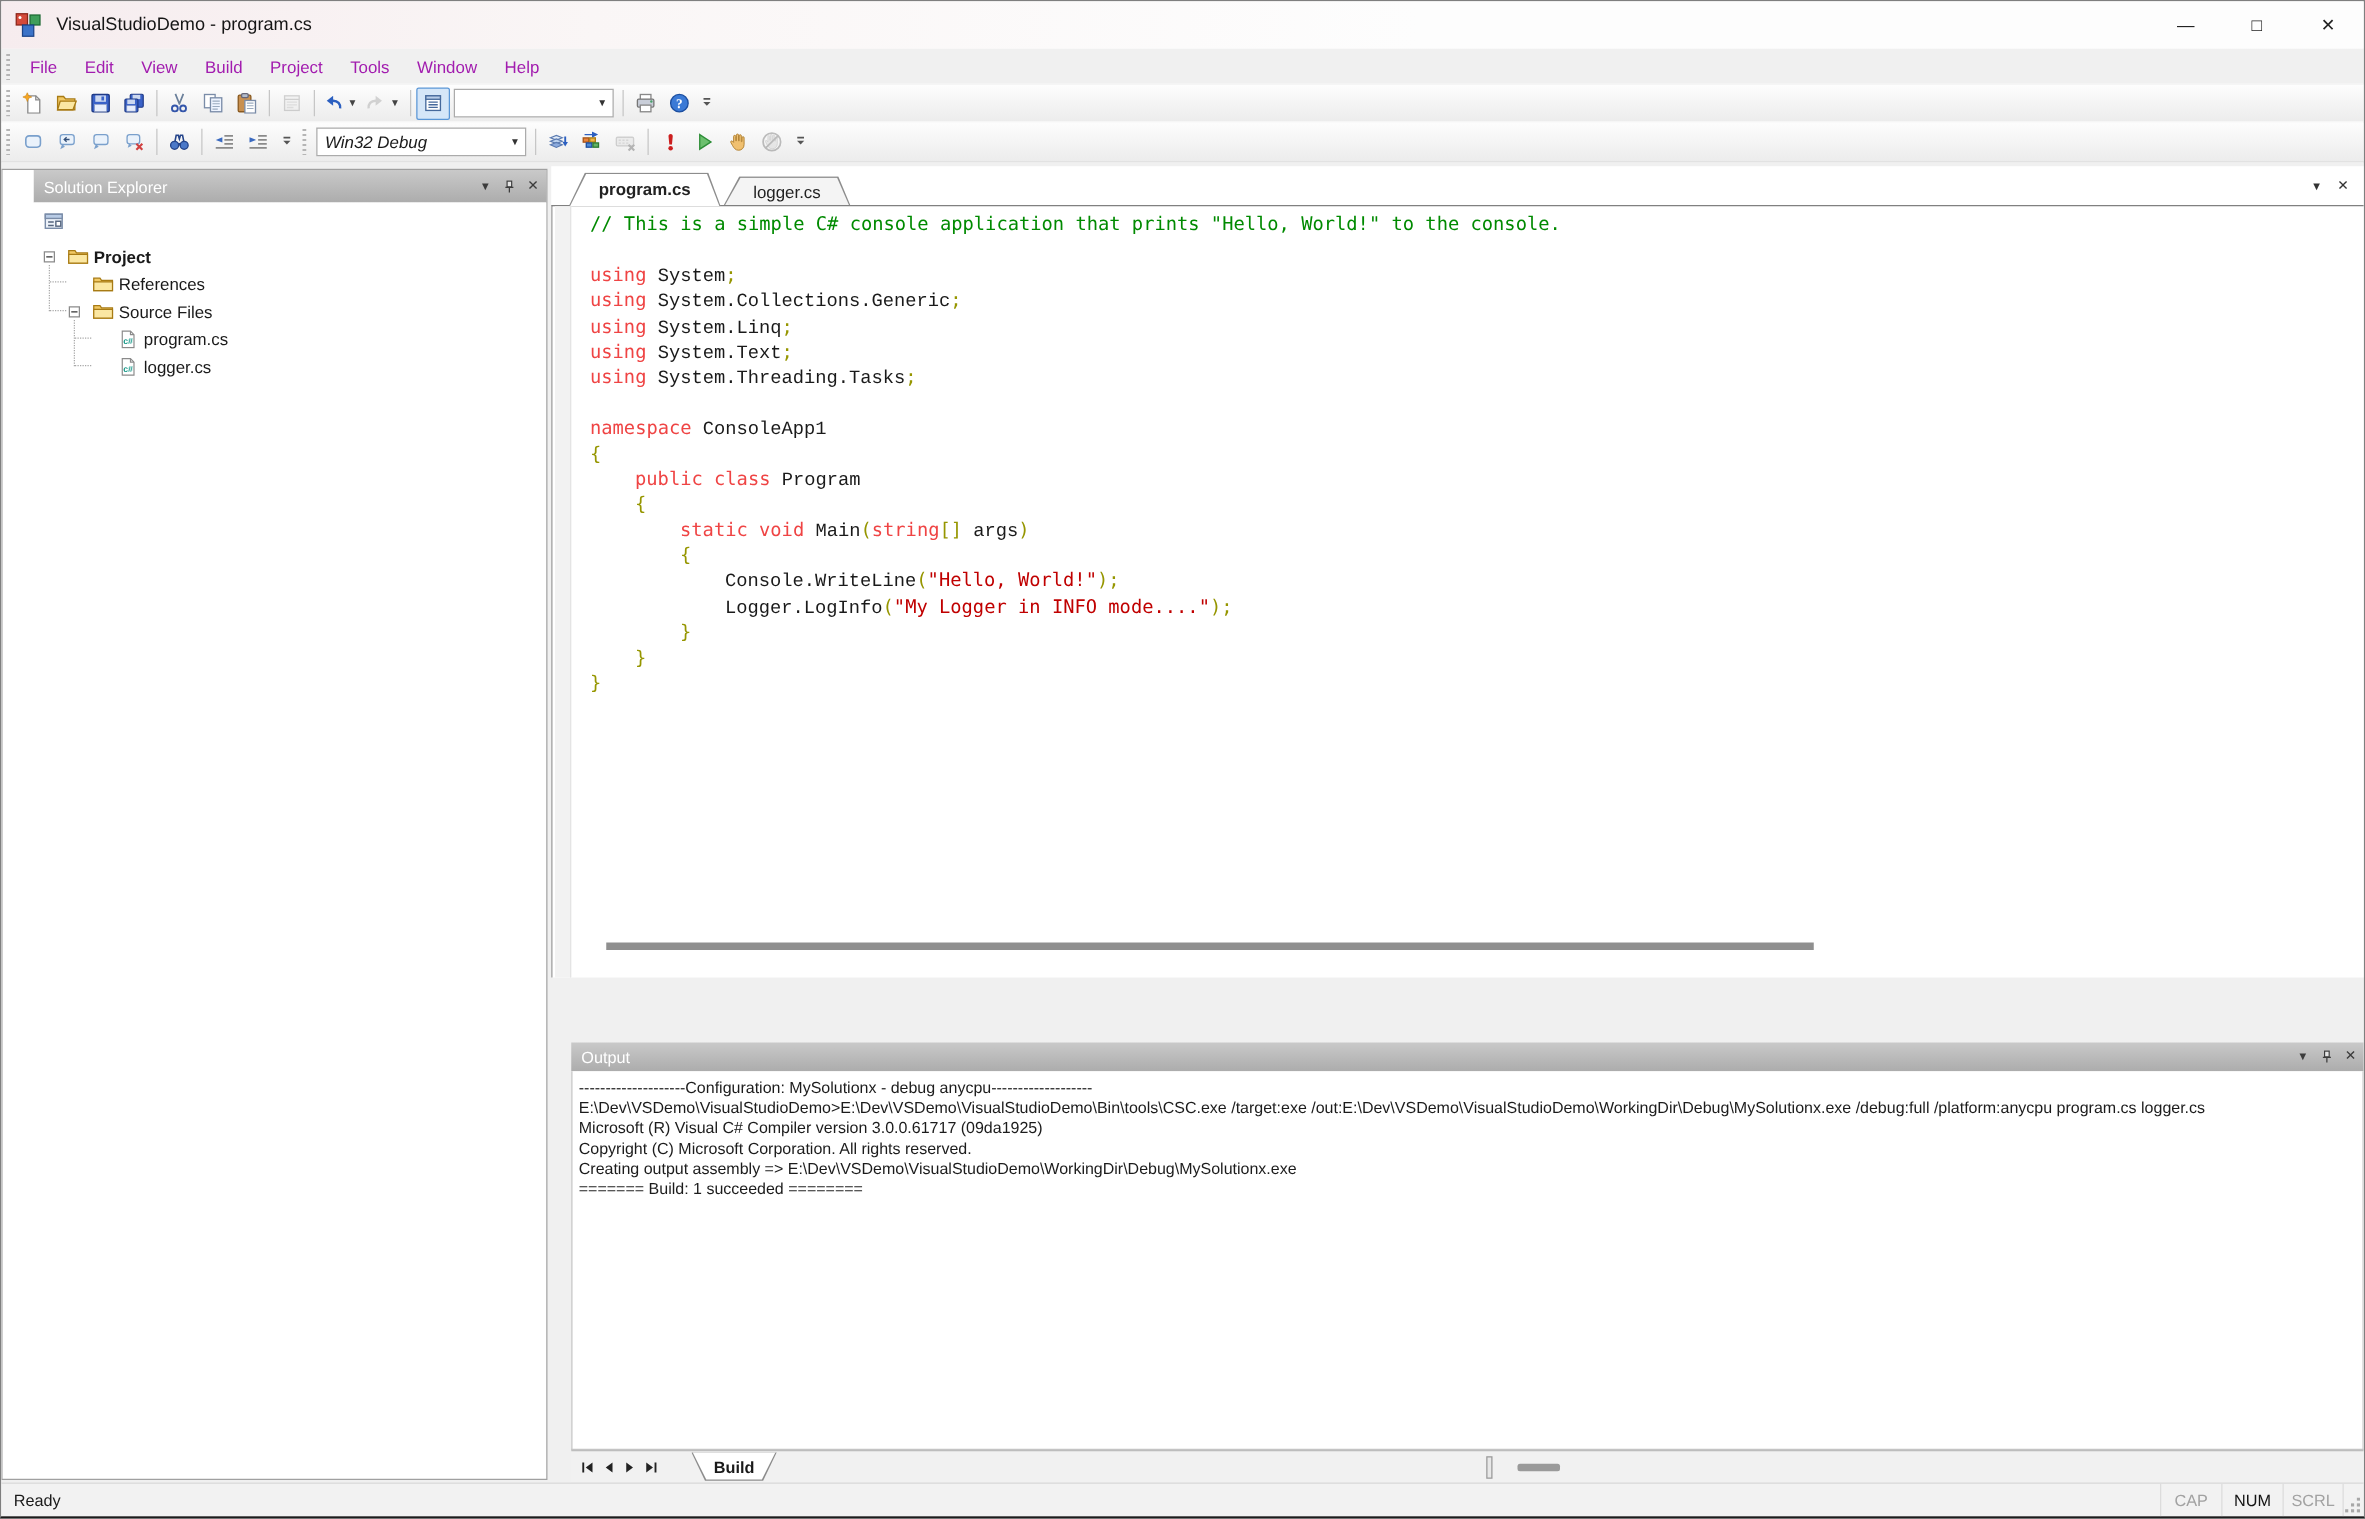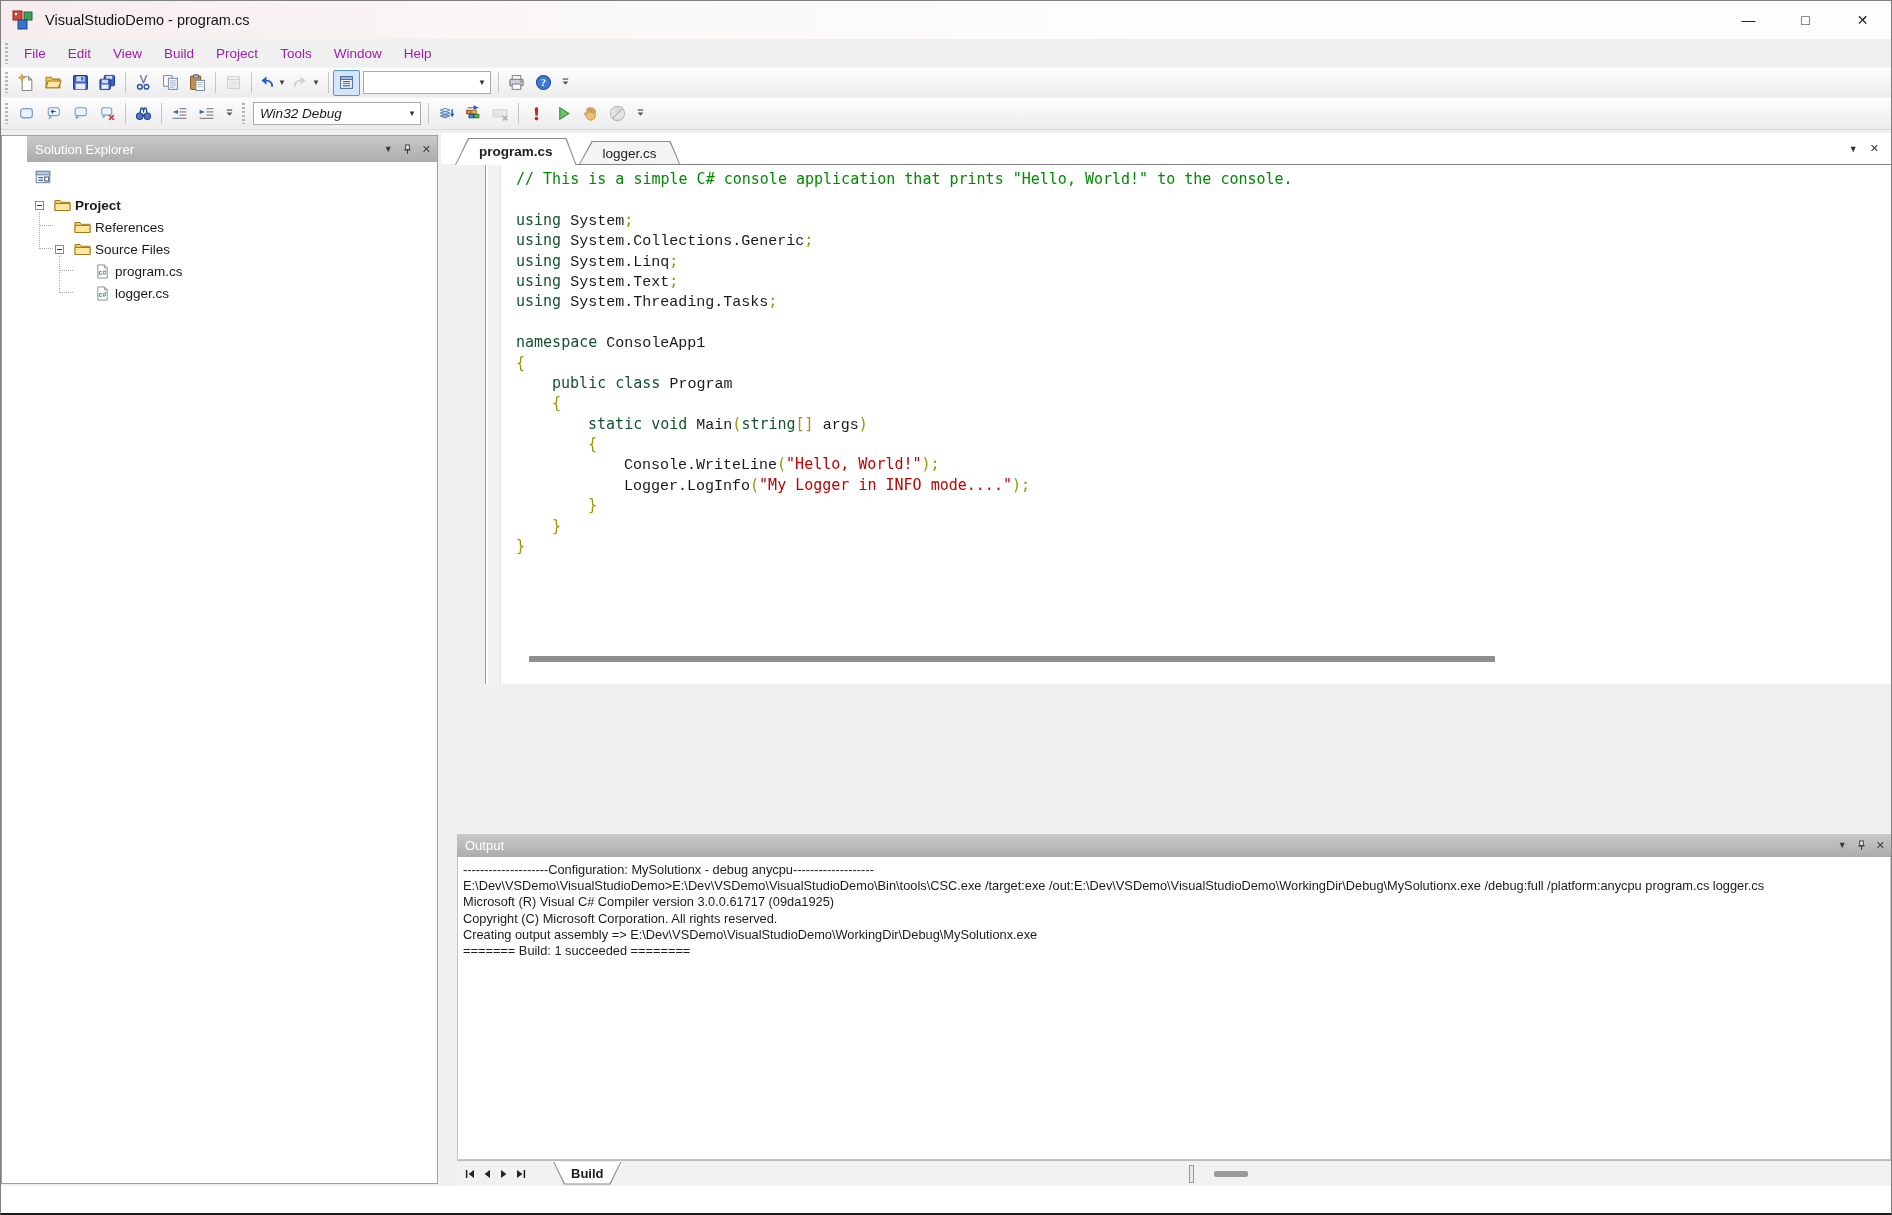--- a/index.html
+++ b/index.html
@@ -67,28 +67,28 @@
     font-size:13.5px;color:#222;margin-bottom:-1px;margin-right:2px;}
   .tab .shape{position:absolute;inset:0;background:#8c8c8c;
     clip-path:polygon(13px 0,calc(100% - 10px) 0,100% 100%,0 100%);}
   .tab .fill{position:absolute;inset:1px 1px 0 1px;background:#f4f4f4;
     clip-path:polygon(13px 0,calc(100% - 10px) 0,100% 100%,0 100%);}
   .tab.active{height:27px;font-weight:bold;z-index:2;}
   .tab.active .fill{background:#fff;}
   .tab .lbl{position:relative;z-index:3;}
   .tab-ctrls{margin-left:auto;display:flex;align-items:center;gap:12px;padding-right:12px;color:#333;}
   .tc-btn{font-size:11px;}
-  .editor{position:absolute;left:0;right:0;top:31px;height:520px;background:#fff;
-    border-top:1px solid #808080;border-left:1px solid #9a9a9a;margin-left:44px;}
+  .editor{position:absolute;left:0;right:0;top:31px;height:618px;background:#fff;
+    border-top:1px solid #808080;border-left:1px solid #9a9a9a;}
   .ed-margin{position:absolute;left:2px;top:0;bottom:0;width:13px;background:#f2f2f2;
     border-right:1px solid #e4e4e4;}
   .code{position:absolute;inset:0;padding:4px 0 0 30px;margin:0;
     font-family:"DejaVu Sans Mono",monospace;font-size:15px;line-height:20.4px;}
   .code-line{white-space:pre;height:20.4px;}
-  .tk{color:#14532d;} .tp{color:#1a1a1a;font-family:Liberation Mono, monospace;} .ts{color:#c00000;} .tc{color:#008a00;} .to{color:#969600;}
+  .tk{color:#ef4444;} .tp{color:#1a1a1a;font-family:Liberation Mono, monospace;} .ts{color:#c00000;} .tc{color:#008a00;} .to{color:#969600;}
   .hthumb{position:absolute;left:43px;bottom:22px;width:966px;height:6px;background:#8f8f8f;}
   
   .output-panel{position:absolute;left:16px;right:0;top:701px;bottom:0;display:flex;flex-direction:column;}
   .output-panel .panel-header{height:23px;}
   .output-content{flex:1;background:#fff;border:1px solid #c4c4c4;border-top:none;
     padding:5px 2px 0 5px;font-size:12.8px;line-height:16.2px;color:#1c1c1c;overflow:hidden;}
   .out-line{white-space:pre;}
   .output-strip{height:26px;background:#f1f1f1;border-top:1px solid #bdbdbd;position:relative;
     display:flex;align-items:center;flex:0 0 auto;}
   .nav-btn{width:17px;height:20px;display:inline-flex;align-items:center;justify-content:center;}
@@ -619,13 +619,33 @@
               <span class="fill"></span>
             <span class="lbl">Build</span>
           </div>
           <div class="strip-divider"></div>
           <div class="strip-thumb"></div>
         </div>
       </div>
     </div>
   </div>
 
+  <div class="statusbar">
+    <span class="sb-msg">Ready</span>
+    <div class="sb-panes" id="sbPanes">
+        <span class="sb-pane">CAP</span>
+        <span class="sb-pane active">NUM</span>
+        <span class="sb-pane">SCRL</span>
+      </div>
+    <span class="sb-grip">
+      <svg width="13" height="13">
+          <g fill="#a8a8a8">
+            <rect x="9.5" y="0" width="2.5" height="2.5"></rect>
+            <rect x="9.5" y="4.7" width="2.5" height="2.5"></rect>
+            <rect x="4.8" y="4.7" width="2.5" height="2.5"></rect>
+            <rect x="9.5" y="9.4" width="2.5" height="2.5"></rect>
+            <rect x="4.8" y="9.4" width="2.5" height="2.5"></rect>
+            <rect x="0.1" y="9.4" width="2.5" height="2.5"></rect>
+          </g>
+        </svg>
+    </span>
+  </div>
 </div>
 
 </body></html>

